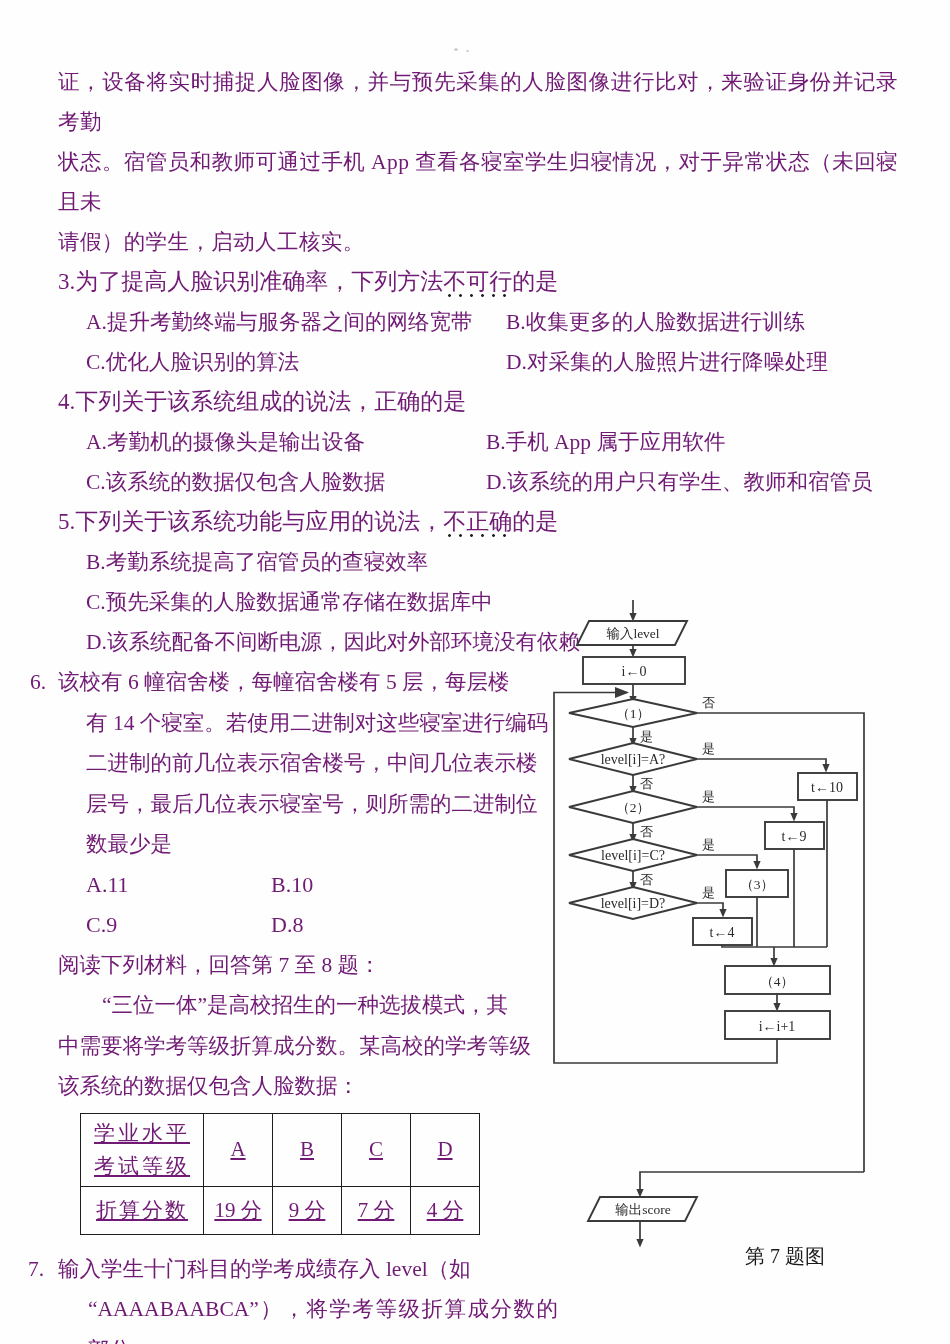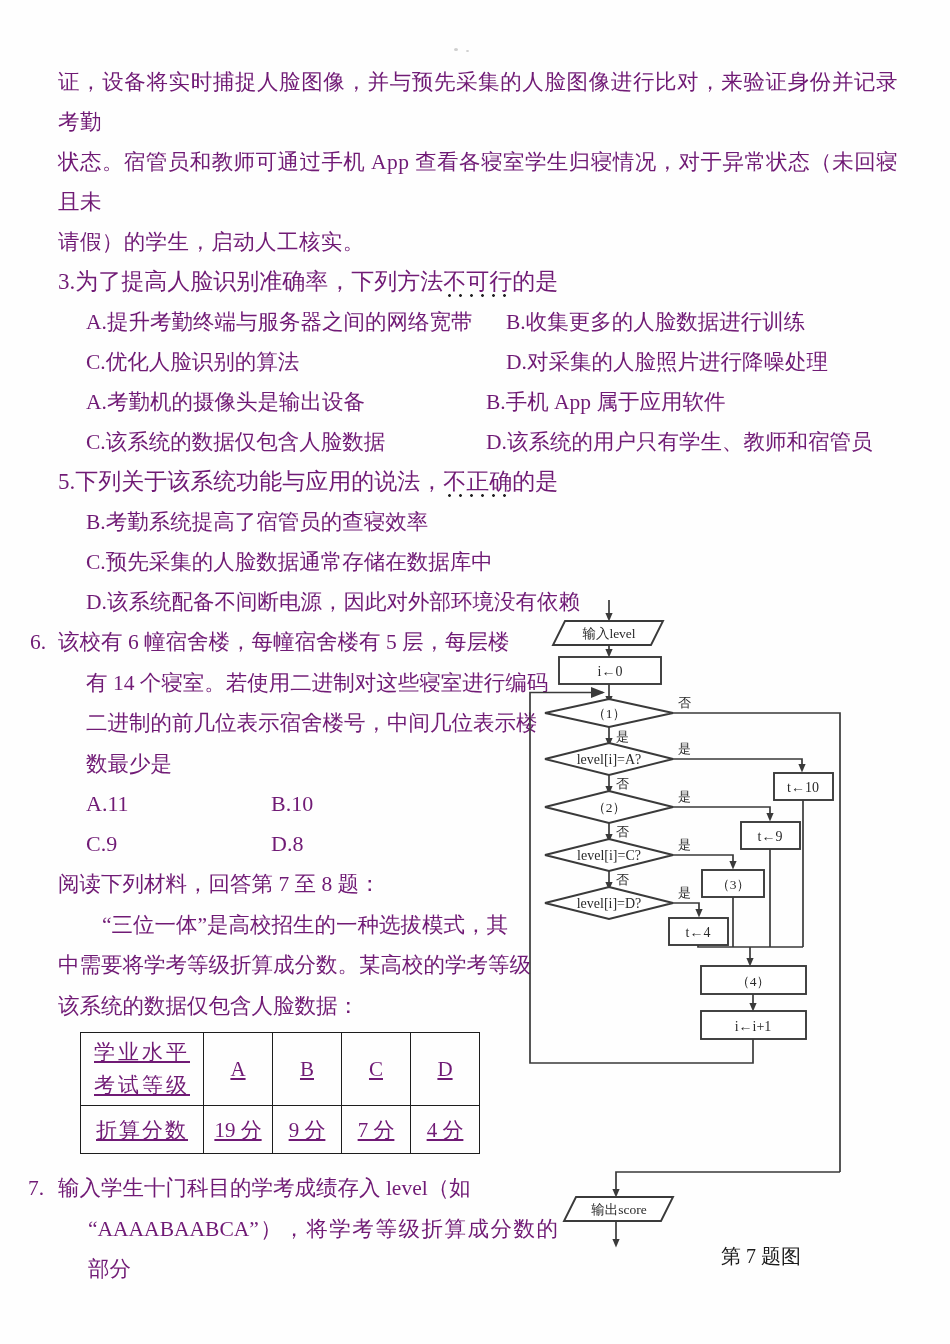--- a/index.html
+++ b/index.html
@@ -114,21 +114,21 @@
     line-height: 33px;
     letter-spacing: 3px;
   }
   .gt-letter { width: 68px; height: 72px; font-size: 23px; font-family: "Liberation Sans", sans-serif; }
   .gt-label { height: 47px; letter-spacing: 2px; }
   .gt-score { height: 47px; font-size: 21px; }
 
   
   .flow {
     position: absolute;
-    left: 521px;
+    left: 545px;
     top: 595px;
     width: 400px;
     height: 710px;
   }
   .flow svg { display: block; }
   .fc-label {
     font-family: "Liberation Serif", "DejaVu Serif", serif;
     font-size: 14px;
     fill: #2a2a2a;
   }
@@ -182,20 +182,23 @@
     </div>
     <div class="opts">
       <div class="opt-row">
         <span class="opt-a" style="width:420px"><span>A.</span><span>提升考勤终端与服务器之间的网络宽带</span></span><span class="opt-b"><span>B.</span><span>收集更多的人脸数据进行训练</span></span>
       </div>
       <div class="opt-row">
         <span class="opt-a" style="width:420px"><span>C.</span><span>优化人脸识别的算法</span></span><span class="opt-b"><span>D.</span><span>对采集的人脸照片进行降噪处理</span></span>
       </div>
     </div>
 
+    <div class="q-line">
+      <span class="q-num">4.</span><span>下列关于该系统组成的说法，正确的是</span>
+    </div>
     <div class="opts">
       <div class="opt-row">
         <span class="opt-a" style="width:400px"><span>A.</span><span>考勤机的摄像头是输出设备</span></span><span class="opt-b"><span>B.</span><span>手机 App 属于应用软件</span></span>
       </div>
       <div class="opt-row">
         <span class="opt-a" style="width:400px"><span>C.</span><span>该系统的数据仅包含人脸数据</span></span><span class="opt-b"><span>D.</span><span>该系统的用户只有学生、教师和宿管员</span></span>
       </div>
     </div>
 
     <div class="q-line">
@@ -204,20 +207,21 @@
     <div class="opts">
       <div class="opt-row"><span>B.</span><span>考勤系统提高了宿管员的查寝效率</span></div>
       <div class="opt-row"><span>C.</span><span>预先采集的人脸数据通常存储在数据库中</span></div>
       <div class="opt-row"><span>D.</span><span>该系统配备不间断电源，因此对外部环境没有依赖</span></div>
     </div>
 
     <div class="narrow">
       <p class="para-ind hang"><span class="q-num">6.</span><span>该校有 6 幢宿舍楼，每幢宿舍楼有 5 层，每层楼</span></p>
       <p class="para-ind" style="padding-left:28px">有 14 个寝室。若使用二进制对这些寝室进行编码</p>
       <p class="para-ind" style="padding-left:28px">二进制的前几位表示宿舍楼号，中间几位表示楼</p>
+      <p class="para-ind" style="padding-left:28px">层号，最后几位表示寝室号，则所需的二进制位</p>
       <p class="para-ind" style="padding-left:28px">数最少是</p>
       <div class="opt-narrow">
         <span class="col2"><span>A.</span><span>11</span></span><span><span>B.</span><span>10</span></span>
       </div>
       <div class="opt-narrow">
         <span class="col2"><span>C.</span><span>9</span></span><span><span>D.</span><span>8</span></span>
       </div>
 
       <p class="para-ind">阅读下列材料，回答第 7 至 8 题：</p>
       <p class="para-ind indent2">“三位一体”是高校招生的一种选拔模式，其</p>

